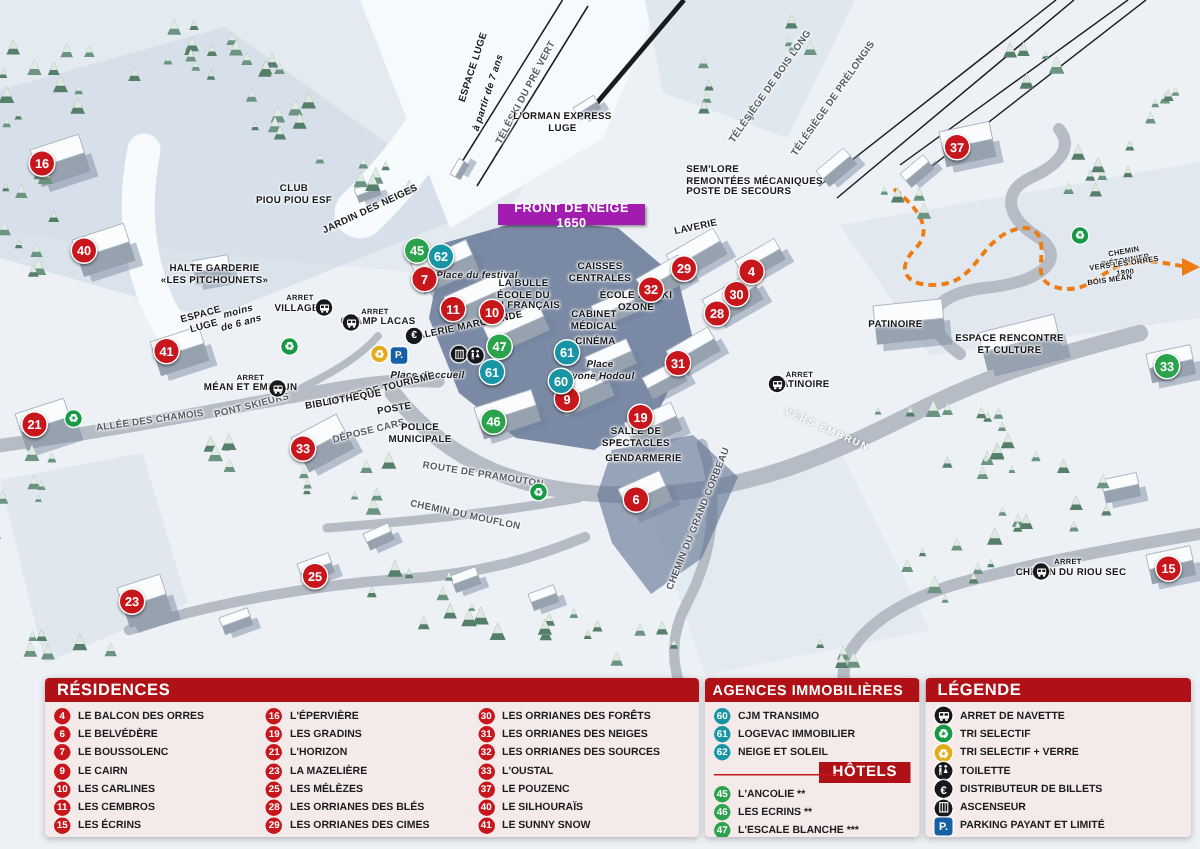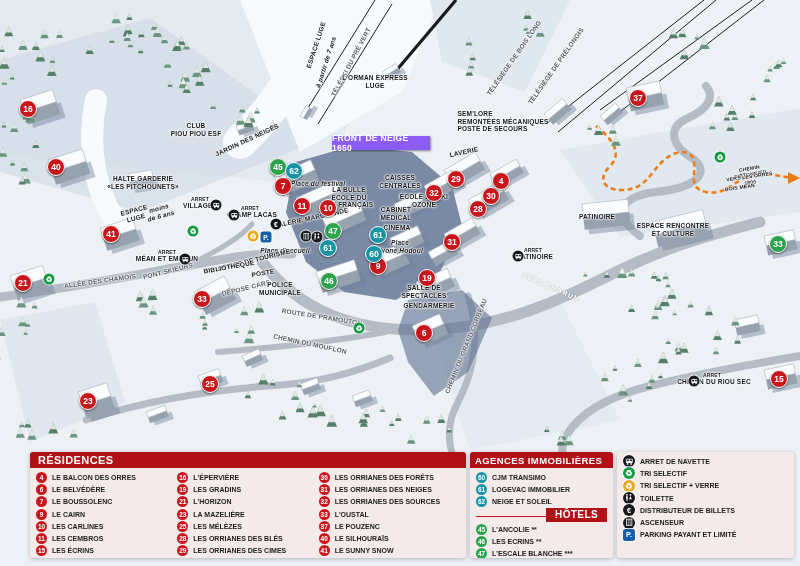--- a/index.html
+++ b/index.html
@@ -12,23 +12,23 @@
           font:bold 6.5px "Liberation Sans",sans-serif;
           letter-spacing:.2px;line-height:1.18;text-align:center;
           white-space:pre-line;
           text-shadow:0 0 2px #fff,0 0 2px #fff,0 0 1px #fff,0 0 3px #fff;}
   .mlabel.i{font-style:italic;font-weight:600;}
   .mlabel.road{color:#555b63;}
   .mlabel.w{color:#fff;text-shadow:0 0 2px rgba(0,0,0,.35);letter-spacing:1.2px;}
   .mlabel.left{text-align:left;}
 
   .banner{position:absolute;left:332px;top:136px;width:98px;height:14px;z-index:7;
-          background:#8b5cf6;color:#fff;display:flex;align-items:center;justify-content:center;
+          background:#a21caf;color:#fff;display:flex;align-items:center;justify-content:center;
           font:bold 8.5px "Liberation Sans",sans-serif;letter-spacing:.3px;
-          box-shadow:1px 1px 2px rgba(0,0,0,.45);}
+          box-shadow:1px 1px 2px rgba(0,0,0,.45);text-align:center;}
 
   .mk{position:absolute;width:16px;height:16px;border-radius:50%;z-index:6;
       transform:translate(-50%,-50%);color:#fff;border:1.5px solid #fff;
       display:flex;align-items:center;justify-content:center;
       font:bold 8.5px "Liberation Sans",sans-serif;
       box-shadow:0 1px 2px rgba(0,0,0,.5);}
 
   .micon{position:absolute;z-index:6;transform:translate(-50%,-50%);}
 
   .icn{border-radius:50%;display:flex;align-items:center;justify-content:center;
@@ -972,20 +972,23 @@
           </div>
           <div class="prow">
             <span class="ncirc" style="background: rgb(43, 162, 76);">47</span>
             <span class="plabel">L'ESCALE BLANCHE ***</span>
           </div>
         </div>
     </div>
   </div>
 
   <div class="panel" style="left:617px;width:177px;">
+    <div class="phead">
+      <span>LÉGENDE</span>
+    </div>
     <div class="pbody">
       <div id="leg-list">
           <div class="prow">
             <div class="icn bus-icon" style="height: 12px; width: 12px;">
               <svg viewBox="0 0 10 10" width="72%" height="72%">
                 <rect x="1.1" y="1.9" width="7.8" height="5.2" rx="1" fill="#fff"></rect>
                 <rect x="1.9" y="2.9" width="2.5" height="1.9" fill="#17181c"></rect>
                 <rect x="5.5" y="2.9" width="2.5" height="1.9" fill="#17181c"></rect>
                 <circle cx="3" cy="8" r="1" fill="#fff"></circle>
                 <circle cx="7" cy="8" r="1" fill="#fff"></circle>

